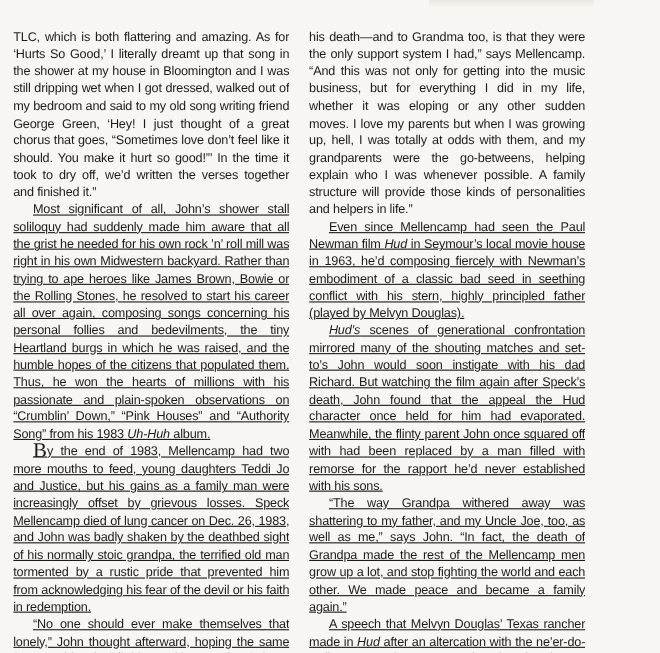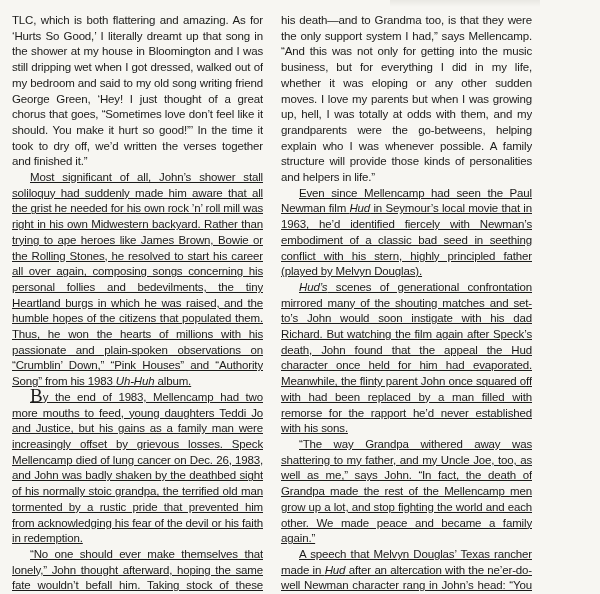--- a/index.html
+++ b/index.html
@@ -8,21 +8,21 @@
     width: 600px;
     height: 594px;
     overflow: hidden;
     background: #f7f6f2;
   }
   .page {
     position: relative;
     width: 540px;
     height: 594px;
     box-sizing: border-box;
-    padding: 13px 8px 0 12px;
+    padding: 27px 8px 0 12px;
     font-family: "Liberation Sans", sans-serif;
     font-size: 11.5px;
     line-height: 15.7px;
     letter-spacing: -0.15px;
     color: #1b1b1a;
   }
   .scan-shade {
     position: absolute;
     top: 0;
     right: 0;
@@ -68,19 +68,19 @@
   <div class="scan-shade"></div>
   <div class="cols">
     <div class="col">
         <p><span>TLC, which is both flattering and amazing. As for ‘Hurts So Good,’ I literally dreamt up that song in the shower at my house in Bloomington and I was still dripping wet when I got dressed, walked out of my bedroom and said to my old song writing friend George Green, ‘Hey! I just thought of a great chorus that goes, “Sometimes love don’t feel like it should. You make it hurt so good!”’ In the time it took to dry off, we’d written the verses together and finished it.”</span></p>
         <p class="indent"><span>Most significant of all, John’s shower stall soliloquy had suddenly made him aware that all the grist he needed for his own rock ’n’ roll mill was right in his own Midwestern backyard. Rather than trying to ape heroes like James Brown, Bowie or the Rolling Stones, he resolved to start his career all over again, composing songs concerning his personal follies and bedevilments, the tiny Heartland burgs in which he was raised, and the humble hopes of the citizens that populated them. Thus, he won the hearts of millions with his passionate and plain-spoken observations on “Crumblin’ Down,” “Pink Houses” and “Authority Song” from his 1983 </span><span class="ital">Uh-Huh</span><span> album.</span></p>
         <p class="indent"><span class="initcap">B</span><span>y the end of 1983, Mellencamp had two more mouths to feed, young daughters Teddi Jo and Justice, but his gains as a family man were increasingly offset by grievous losses. Speck Mellencamp died of lung cancer on Dec. 26, 1983, and John was badly shaken by the deathbed sight of his normally stoic grandpa, the terrified old man tormented by a rustic pride that prevented him from acknowledging his fear of the devil or his faith in redemption.</span></p>
         <p class="indent"><span>“No one should ever make themselves that lonely,” John thought afterward, hoping the same fate wouldn’t befall him. Taking stock of these issues during the summers of 1984–85, the Little Bastard (John’s James Dean-derived nickname) began to sift through the remnants of his grandfather’s legacy, wondering what it would take to call a halt to the Mellencamps’ undeclared war within themselves.</span></p>
       </div>
     <div class="col">
         <p><span>his death—and to Grandma too, is that they were the only support system I had,” says Mellencamp. “And this was not only for getting into the music business, but for everything I did in my life, whether it was eloping or any other sudden moves. I love my parents but when I was growing up, hell, I was totally at odds with them, and my grandparents were the go-betweens, helping explain who I was whenever possible. A family structure will provide those kinds of personalities and helpers in life.”</span></p>
-        <p class="indent"><span>Even since Mellencamp had seen the Paul Newman film </span><span class="ital">Hud</span><span> in Seymour’s local movie that in 1963, he’d identified fiercely with Newman’s embodiment of a classic bad seed in seething conflict with his stern, highly principled father (played by Melvyn Douglas).</span></p>
+        <p class="indent"><span>Even since Mellencamp had seen the Paul Newman film </span><span class="ital">Hud</span><span> in Seymour’s local movie house in 1963, he’d composing fiercely with Newman’s embodiment of a classic bad seed in seething conflict with his stern, highly principled father (played by Melvyn Douglas).</span></p>
         <p class="indent"><span class="ital">Hud’s</span><span> scenes of generational confrontation mirrored many of the shouting matches and set-to’s John would soon instigate with his dad Richard. But watching the film again after Speck’s death, John found that the appeal the Hud character once held for him had evaporated. Meanwhile, the flinty parent John once squared off with had been replaced by a man filled with remorse for the rapport he’d never established with his sons.</span></p>
         <p class="indent"><span>“The way Grandpa withered away was shattering to my father, and my Uncle Joe, too, as well as me,” says John. “In fact, the death of Grandpa made the rest of the Mellencamp men grow up a lot, and stop fighting the world and each other. We made peace and became a family again.”</span></p>
         <p class="indent"><span>A speech that Melvyn Douglas’ Texas rancher made in </span><span class="ital">Hud</span><span> after an altercation with the ne’er-do-well Newman character rang in John’s head: “You don’t give a damn, and that’s all, that’s the whole of it. You don’t care about people. You’ve got all that charm going for you and it makes the youngsters want to be like you. That’s the shame of it, ’cause you don’t value nothing. You don’t respect nothing. You keep no check on your appetites at all. You live just for yourself and that makes you not fit to live with. Little by little the look</span></p>
       </div>
   </div>
 </div>
 
 </body></html>

